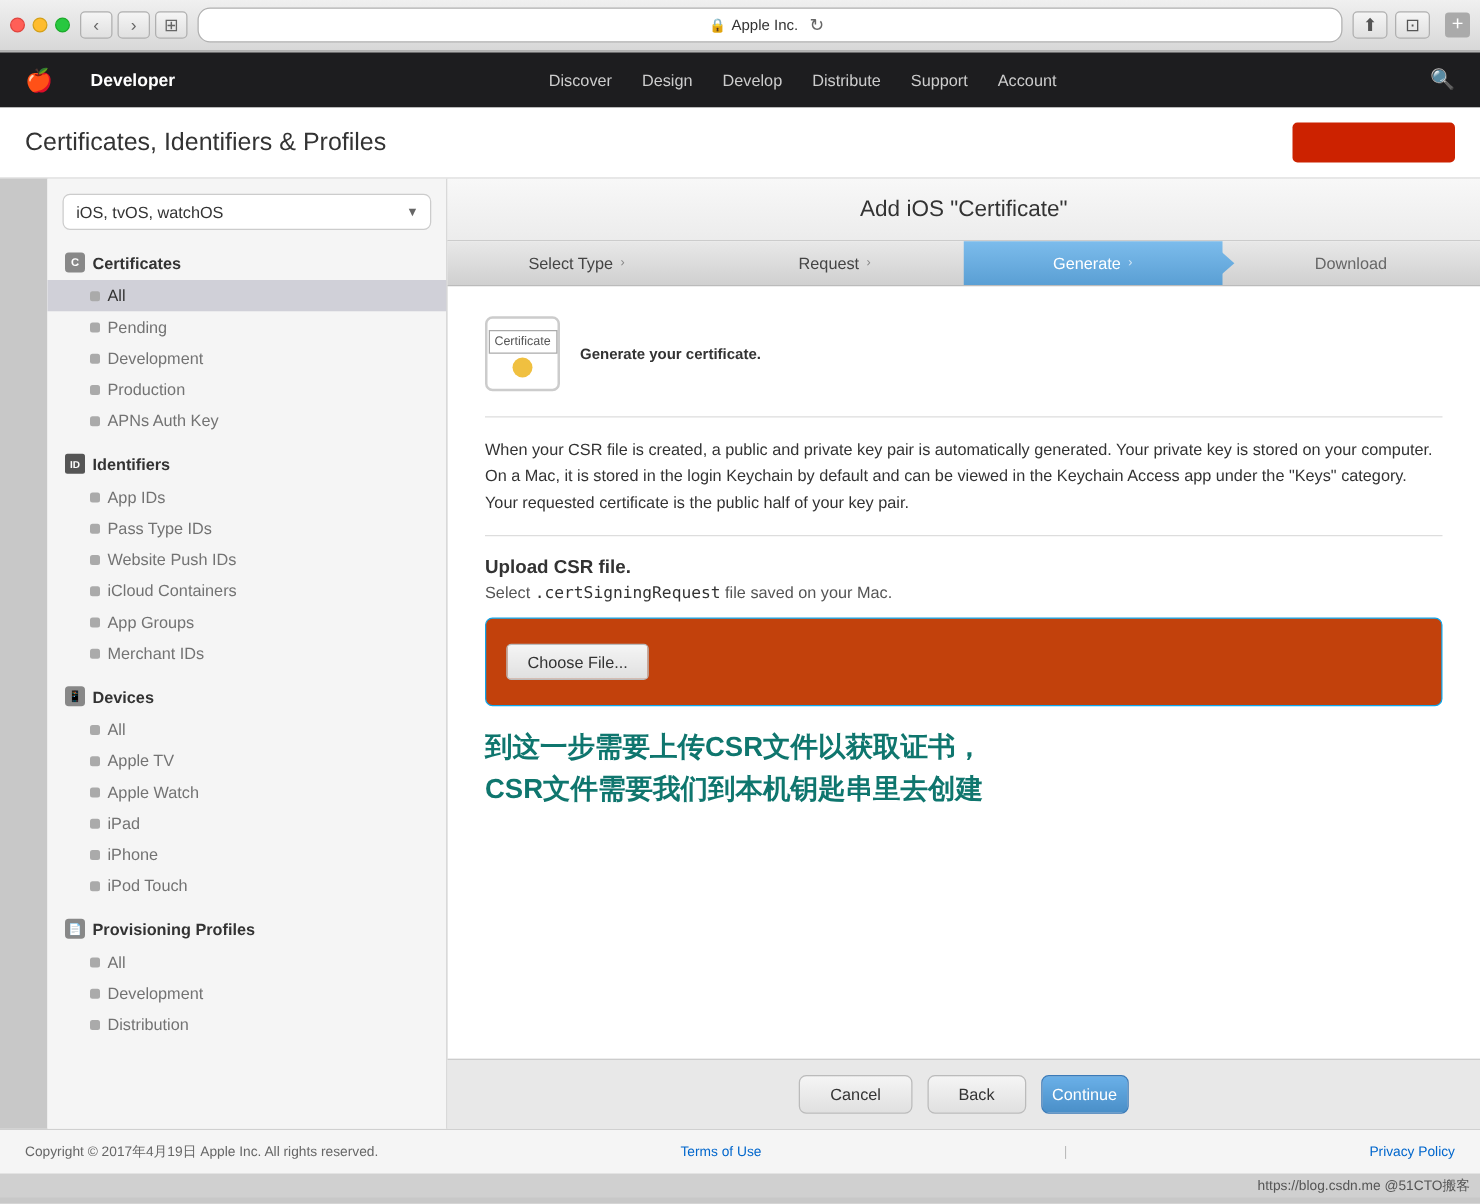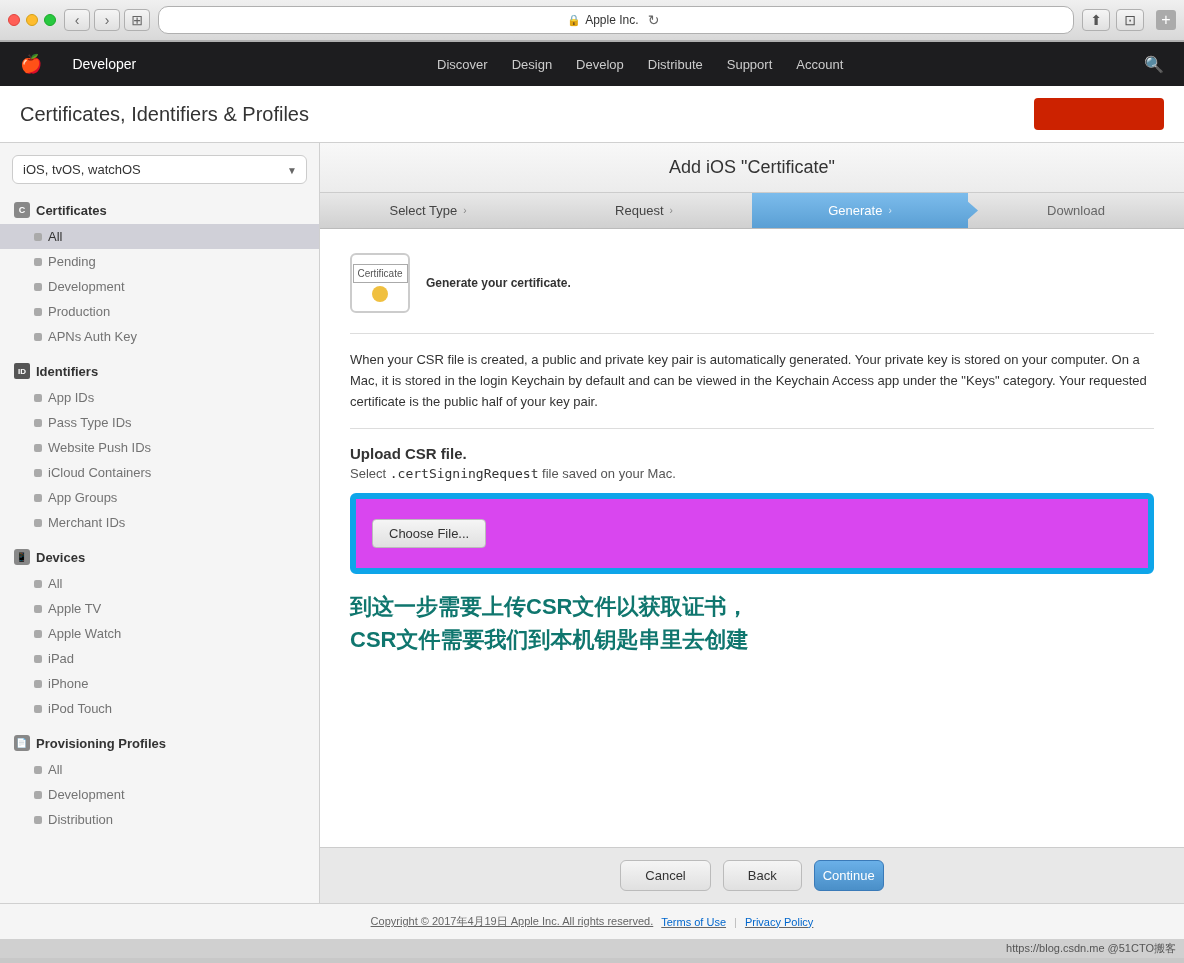--- a/index.html
+++ b/index.html
@@ -18,32 +18,32 @@
     .address-bar { flex: 1; background: white; border: 1px solid #b0b0b0; border-radius: 10px; padding: 2px 10px; font-size: 12px; text-align: center; color: #333; display: flex; align-items: center; justify-content: center; gap: 4px; }
     .lock-icon { color: #28c840; font-size: 11px; }
     .reload-btn { width: 22px; height: 22px; background: none; border: none; cursor: pointer; color: #666; font-size: 14px; display: flex; align-items: center; justify-content: center; }
     .browser-actions { display: flex; gap: 6px; }
     .action-btn { width: 28px; height: 22px; background: linear-gradient(to bottom, #f5f5f5, #e0e0e0); border: 1px solid #b0b0b0; border-radius: 4px; cursor: pointer; display: flex; align-items: center; justify-content: center; color: #555; font-size: 14px; }
     .plus-btn { width: 20px; height: 20px; background: #aaa; border-radius: 3px; display: flex; align-items: center; justify-content: center; color: white; font-size: 16px; margin-left: 4px; cursor: pointer; }
 
     
     .apple-nav { background: #1d1d1f; color: white; padding: 0 20px; display: flex; align-items: center; height: 44px; gap: 30px; }
     .apple-logo { color: white; font-size: 18px; }
-    .apple-nav-brand { color: white; font-size: 14px; font-weight: 400; }
+    .apple-nav-brand { color: white; font-size: 14px; font-weight: 700; }
     .apple-nav-links { display: flex; gap: 24px; flex: 1; justify-content: center; }
     .apple-nav-link { color: #ccc; font-size: 13px; text-decoration: none; cursor: pointer; }
     .apple-nav-search { color: white; font-size: 16px; cursor: pointer; }
 
     
     .page-header { background: white; border-bottom: 1px solid #d0d0d0; padding: 12px 20px; display: flex; align-items: center; justify-content: space-between; }
     .page-header-title { font-size: 20px; font-weight: 300; color: #333; }
     .header-red-btn { background: #cc2200; color: white; padding: 8px 24px; border: none; border-radius: 4px; font-size: 13px; cursor: pointer; }
 
     
-    .main-layout { display: flex; background: white; min-height: 760px; }
+    .main-layout { display: flex; background: white; min-height: 760px; margin-left: 38px; }
 
     
     .sidebar { width: 320px; background: #f5f5f5; border-right: 1px solid #d0d0d0; padding-bottom: 20px; }
     .sidebar-select { margin: 12px; display: flex; align-items: center; }
     .sidebar-dropdown { width: 100%; padding: 6px 10px; background: white; border: 1px solid #ccc; border-radius: 6px; font-size: 13px; color: #333; appearance: none; cursor: pointer; }
     .sidebar-dropdown-wrap { position: relative; width: 100%; }
     .sidebar-dropdown-wrap::after { content: '▼'; position: absolute; right: 10px; top: 50%; transform: translateY(-50%); font-size: 10px; color: #666; pointer-events: none; }
 
     .sidebar-section { margin-top: 8px; }
     .sidebar-section-header { display: flex; align-items: center; gap: 6px; padding: 6px 14px; color: #333; font-weight: 600; font-size: 13px; }
@@ -71,33 +71,33 @@
     .cert-subtitle { font-size: 12px; font-weight: 600; color: #333; }
 
     .divider { border: none; border-top: 1px solid #ddd; margin: 16px 0; }
 
     .info-text { font-size: 13px; color: #333; line-height: 1.6; margin-bottom: 16px; }
 
     .upload-section-title { font-size: 15px; font-weight: 600; color: #333; margin-bottom: 4px; }
     .upload-section-sub { font-size: 13px; color: #555; margin-bottom: 12px; }
     .upload-section-sub code { font-family: monospace; color: #333; }
 
-    .upload-box { border: 6px solid #0ea5e9; border-radius: 6px; padding: 20px 16px; background: #d946ef; margin-bottom: 16px; min-height: 70px; display: flex; align-items: center; }
+    .upload-box { border: 1px solid #0ea5e9; border-radius: 6px; padding: 20px 16px; background: #c2410c; margin-bottom: 16px; min-height: 70px; display: flex; align-items: center; }
     .choose-file-btn { background: linear-gradient(to bottom, #f5f5f5, #e0e0e0); border: 1px solid #bbb; border-radius: 4px; padding: 6px 16px; font-size: 13px; cursor: pointer; color: #333; }
 
     .annotation-text { color: #0f766e; font-size: 22px; font-weight: bold; line-height: 1.5; margin-top: 8px; }
 
     
     .footer-btns { background: #e8e8e8; border-top: 1px solid #ccc; padding: 12px 20px; display: flex; align-items: center; justify-content: center; gap: 12px; }
     .btn-cancel { background: linear-gradient(to bottom, #f5f5f5, #e0e0e0); border: 1px solid #bbb; border-radius: 6px; padding: 7px 24px; font-size: 13px; cursor: pointer; color: #333; }
     .btn-back { background: linear-gradient(to bottom, #f5f5f5, #e0e0e0); border: 1px solid #bbb; border-radius: 6px; padding: 7px 24px; font-size: 13px; cursor: pointer; color: #333; }
     .btn-continue { background: linear-gradient(to bottom, #6ab0e8, #4a8fc8); border: 1px solid #3a7ab8; border-radius: 6px; padding: 7px 8px; font-size: 13px; cursor: pointer; color: white; font-weight: 400; }
 
     
-    .page-footer { background: #f5f5f5; border-top: 1px solid #d0d0d0; padding: 10px 20px; text-align: center; font-size: 11px; color: #666; display: flex; justify-content: center; gap: 8px; align-items: center; text-decoration: underline; }
+    .page-footer { background: #f5f5f5; border-top: 1px solid #d0d0d0; padding: 10px 20px; text-align: center; font-size: 11px; color: #666; display: flex; justify-content: space-between; gap: 8px; align-items: center; }
     .footer-link { color: #0066cc; text-decoration: none; cursor: pointer; }
     .footer-sep { color: #bbb; }
 
     
     .url-bar { background: #d0d0d0; padding: 2px 8px; font-size: 11px; color: #555; text-align: right; }
   </style>
 </head>
 <body>
 
 <div class="browser-chrome">

